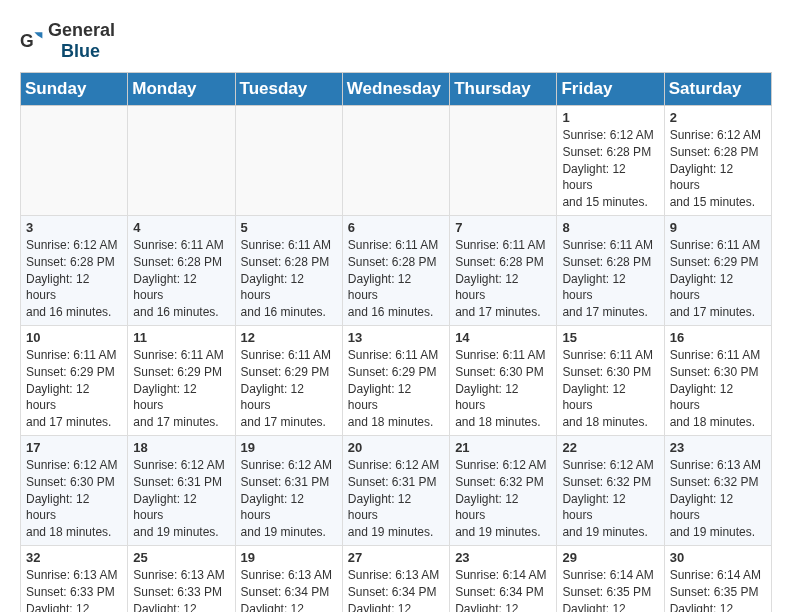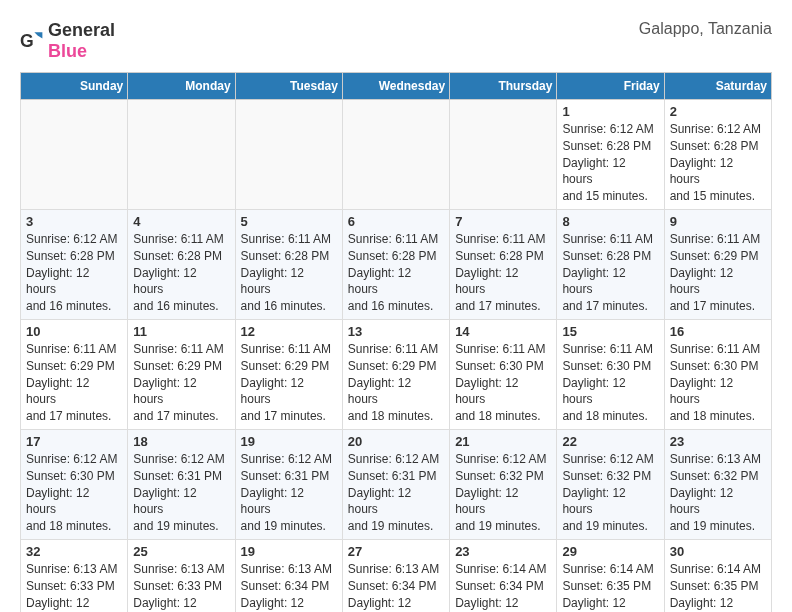--- a/index.html
+++ b/index.html
@@ -23,21 +23,22 @@
     }
     .logo-text-general {
       font-size: 18px;
       font-weight: bold;
       color: #333;
       text-align: center;
     }
     .logo-text-blue {
       font-size: 18px;
       font-weight: bold;
-      color: #ec4899;
+      color: #0c4a6e;
+      margin-left: 13px;
     }
     .logo-icon {
       width: 24px;
       height: 24px;
     }
     .title-area {
       text-align: right;
     }
     .month-title {
       font-size: 36px;
@@ -49,24 +50,24 @@
       color: #555;
     }
     .calendar {
       width: 100%;
       border-collapse: collapse;
       table-layout: fixed;
     }
     .calendar th {
       background-color: #2a7ab5;
       color: #fff;
-      font-size: 12px;
+      font-size: 17px;
       font-weight: bold;
       padding: 6px 4px;
-      text-align: right;
+      text-align: left;
       border: 1px solid #ccc;
     }
     .calendar td {
       vertical-align: top;
       border: 1px solid #ddd;
       padding: 4px 5px;
       font-size: 10.5px;
       color: #333;
       background: #fff;
       height: 80px;
@@ -99,21 +100,20 @@
     <svg class="logo-icon" viewBox="0 0 30 30">
       <text x="0" y="22" font-size="22" font-weight="bold" fill="#333">G</text>
       <path d="M18 4 L28 4 L28 12 L22 8 Z" fill="#2a7ab5"></path>
     </svg>
     <div>
       <span class="logo-text-general">General</span><br>
       <span class="logo-text-blue">Blue</span>
     </div>
   </div>
   <div class="title-area">
-    <div class="subtitle">Galappo, Tanzania</div>
   </div>
 </div>
 
 <table class="calendar">
   <thead>
     <tr>
     <th>Sunday</th>
         <th>Monday</th>
         <th>Tuesday</th>
         <th>Wednesday</th>

